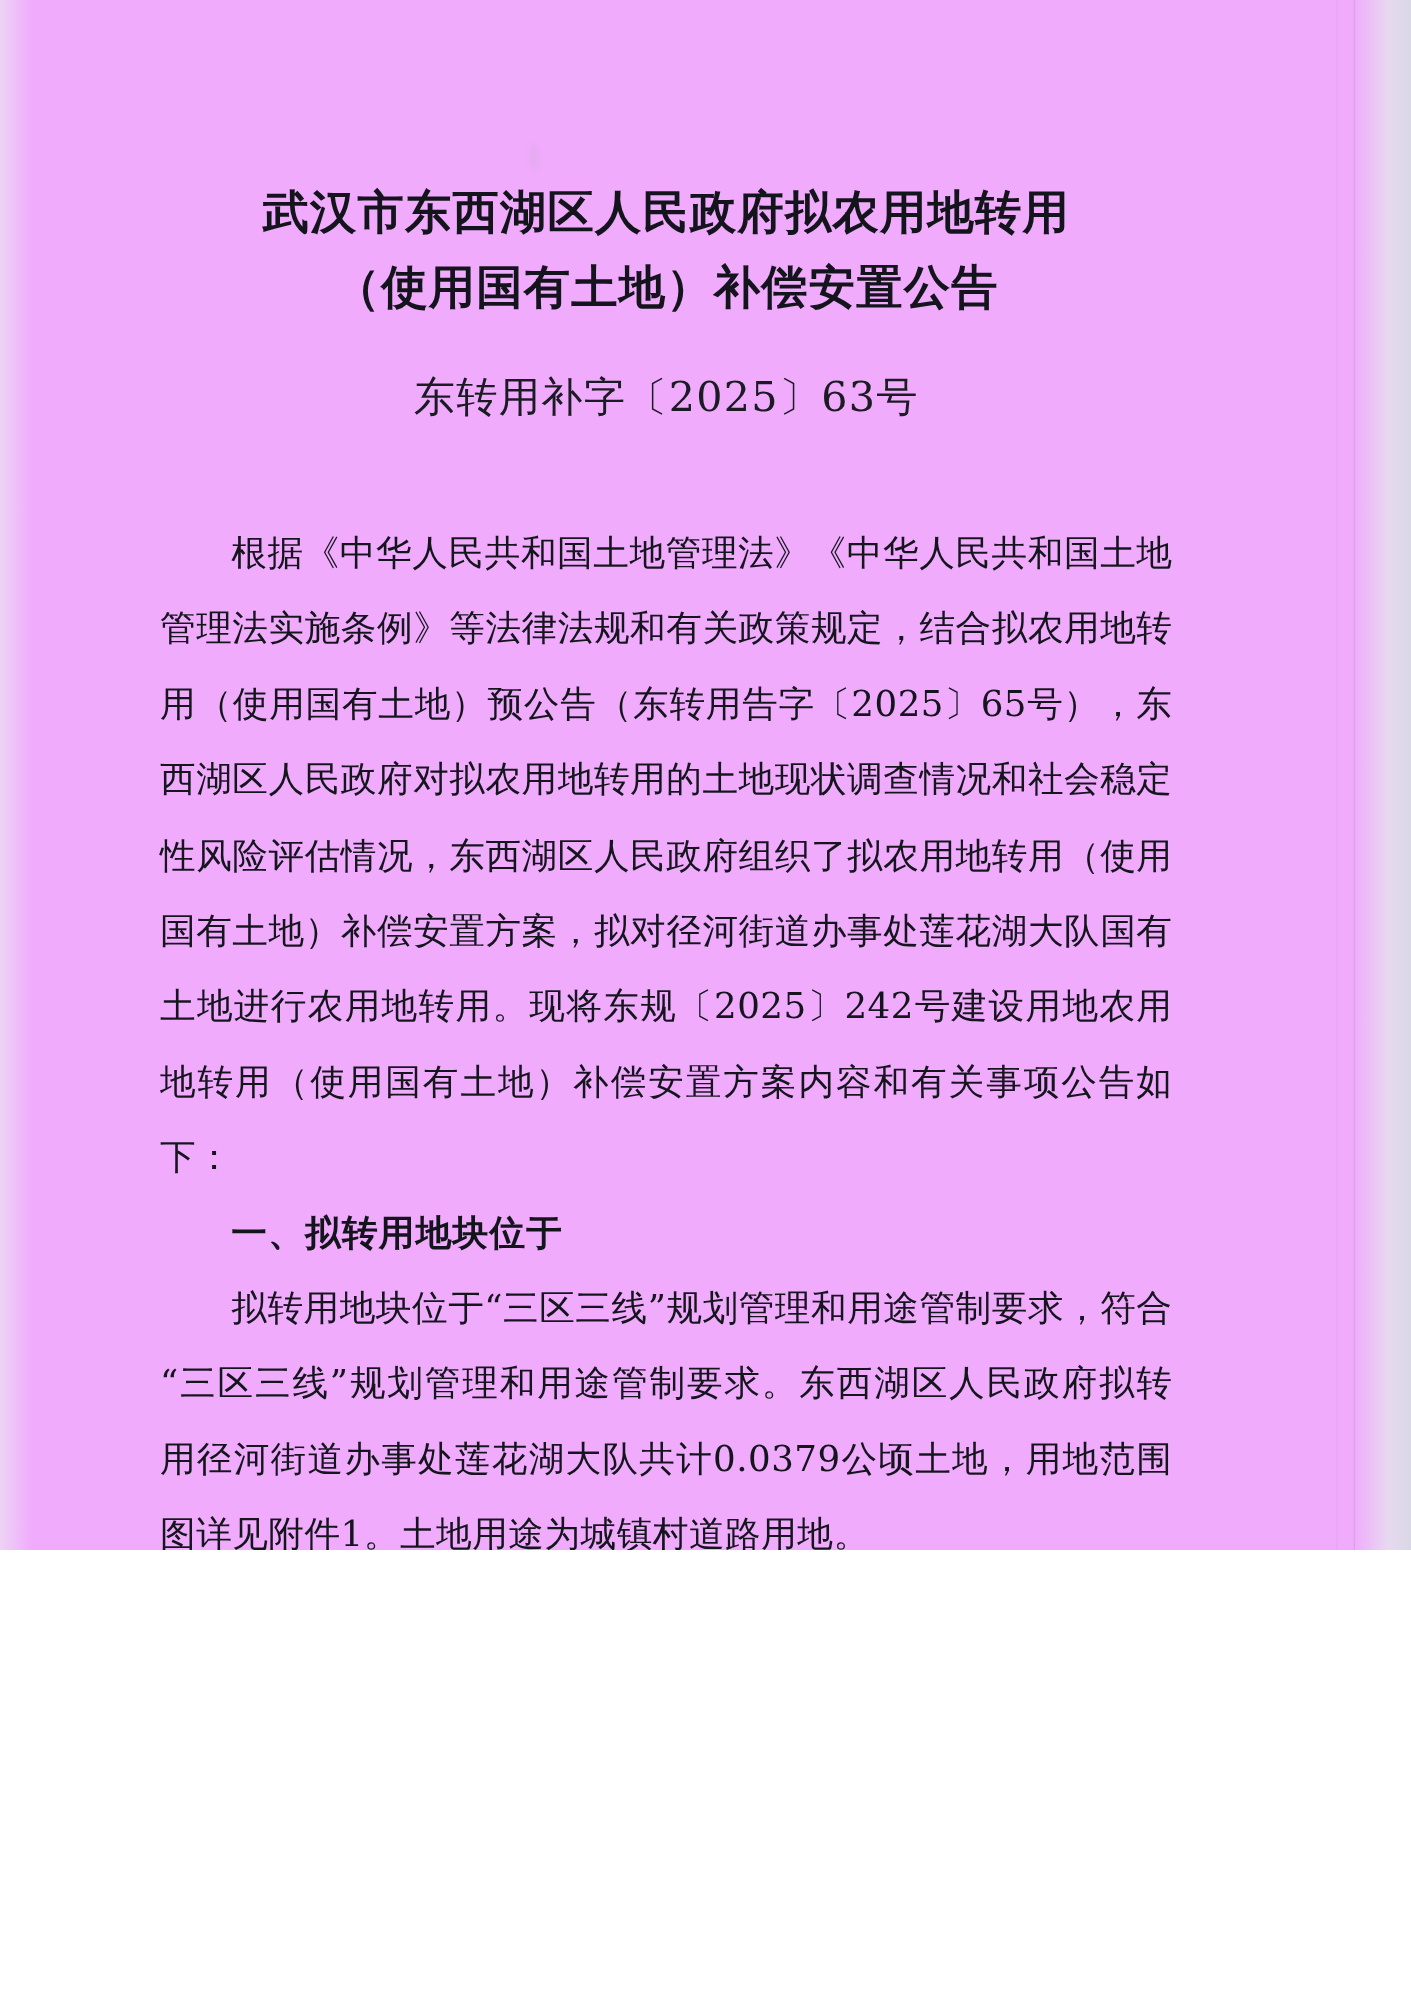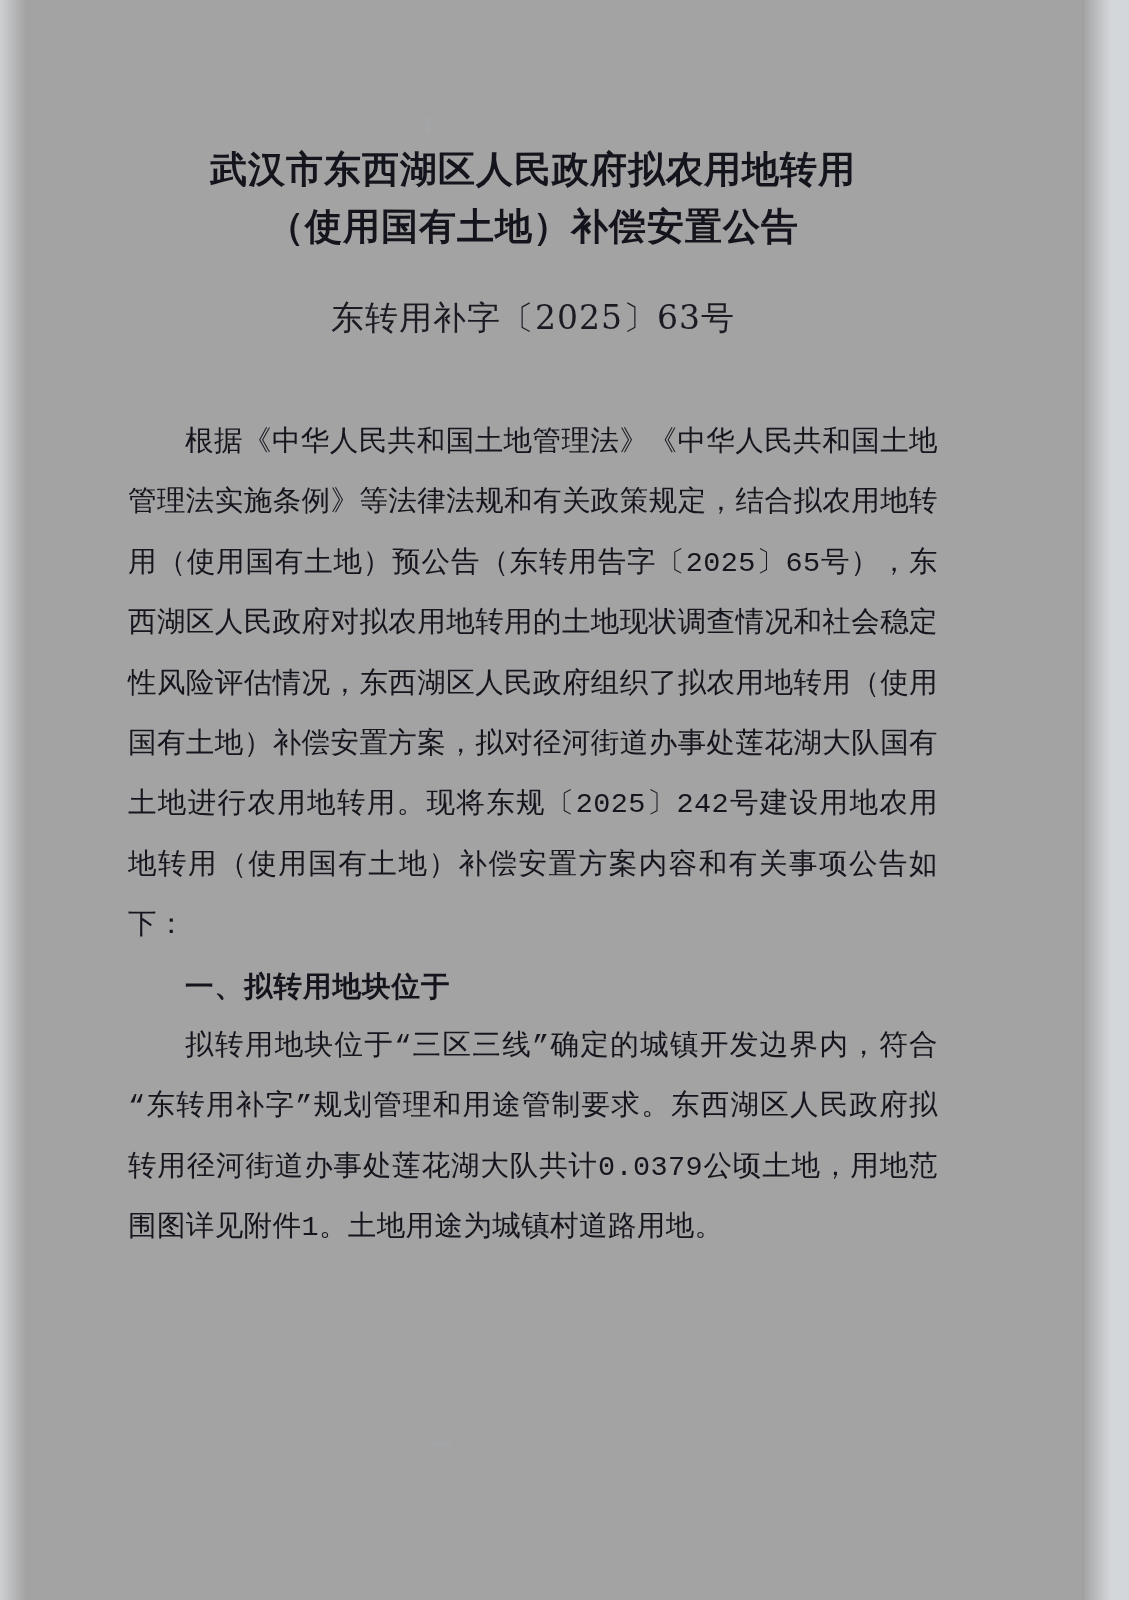--- a/index.html
+++ b/index.html
@@ -3,22 +3,22 @@
 <meta charset="utf-8">
 <style>
   html, body {
     margin: 0;
     padding: 0;
     background: #ffffff;
   }
   .page {
     position: relative;
     width: 1129px;
-    height: 1600px;
-    background: #a3a3a3;
+    height: 1240px;
+    background: #f0abfc;
     overflow: hidden;
     font-family: "DejaVu Serif", "Liberation Serif", serif;
     color: #1a1a22;
   }
   
   .scan-edge-right {
     position: absolute;
     top: 0; right: 0;
     width: 46px; height: 100%;
     background: linear-gradient(to right, rgba(255,255,255,0) 0%, rgba(228,232,236,0.75) 60%, rgba(214,220,226,0.9) 100%);
@@ -60,21 +60,20 @@
     font-weight: bold;
     font-size: 37px;
     line-height: 1.62;
     letter-spacing: 1px;
     color: #14141c;
     margin: 0;
     padding-top: 140px;
   }
   .doc-title .line2 {
     display: block;
-    font-family: Liberation Mono, monospace;
   }
   .doc-number {
     text-align: center;
     font-size: 33px;
     letter-spacing: 1px;
     margin-top: 36px;
     color: #1b1b24;
   }
 
   .body-text {
@@ -82,21 +81,20 @@
     font-size: 28.5px;
     line-height: 2.12;
     text-align: justify;
     text-justify: inter-ideograph;
     letter-spacing: 0.4px;
     color: #15151e;
   }
   .para {
     text-indent: 2em;
     margin: 0;
-    font-family: Liberation Mono, monospace;
   }
   .section-heading {
     text-indent: 2em;
     margin: 0;
     font-family: "DejaVu Sans", "Liberation Sans", sans-serif;
     font-weight: bold;
     font-size: 28.5px;
     letter-spacing: 1px;
     color: #14141c;
   }
@@ -118,17 +116,17 @@
     <h1 class="doc-title">
       <span>武汉市东西湖区人民政府拟农用地转用</span>
       <span class="line2">（使用国有土地）补偿安置公告</span>
     </h1>
 
     <div class="doc-number">东转用补字〔2025〕63号</div>
 
     <div class="body-text">
       <p class="para">根据《中华人民共和国土地管理法》《中华人民共和国土地管理法实施条例》等法律法规和有关政策规定，结合拟农用地转用（使用国有土地）预公告（东转用告字〔2025〕65号），东西湖区人民政府对拟农用地转用的土地现状调查情况和社会稳定性风险评估情况，东西湖区人民政府组织了拟农用地转用（使用国有土地）补偿安置方案，拟对径河街道办事处莲花湖大队国有土地进行农用地转用。现将东规〔2025〕242号建设用地农用地转用（使用国有土地）补偿安置方案内容和有关事项公告如下：</p>
       <p class="section-heading">一、拟转用地块位于</p>
-      <p class="para">拟转用地块位于“三区三线”确定的城镇开发边界内，符合“东转用补字”规划管理和用途管制要求。东西湖区人民政府拟转用径河街道办事处莲花湖大队共计0.0379公顷土地，用地范围图详见附件1。土地用途为城镇村道路用地。</p>
+      <p class="para">拟转用地块位于“三区三线”规划管理和用途管制要求，符合“三区三线”规划管理和用途管制要求。东西湖区人民政府拟转用径河街道办事处莲花湖大队共计0.0379公顷土地，用地范围图详见附件1。土地用途为城镇村道路用地。</p>
     </div>
 
   </div>
 </div>
 
 </body></html>

